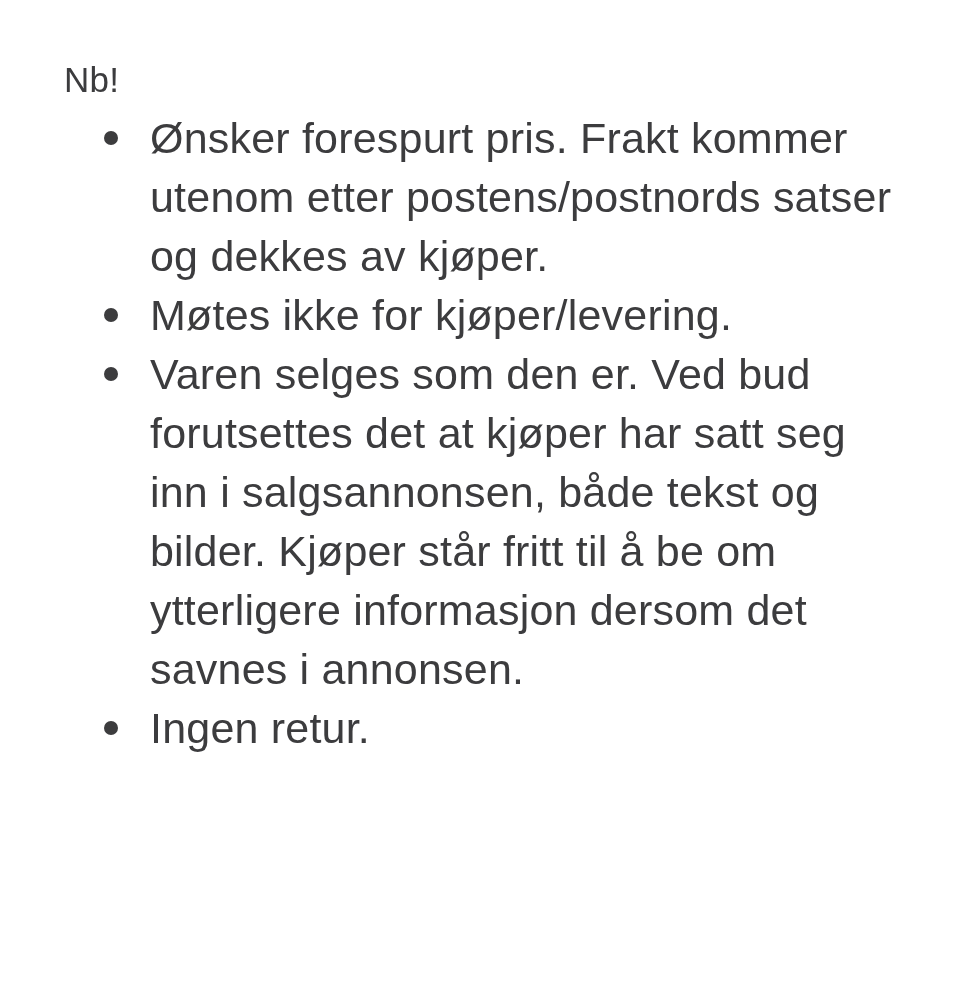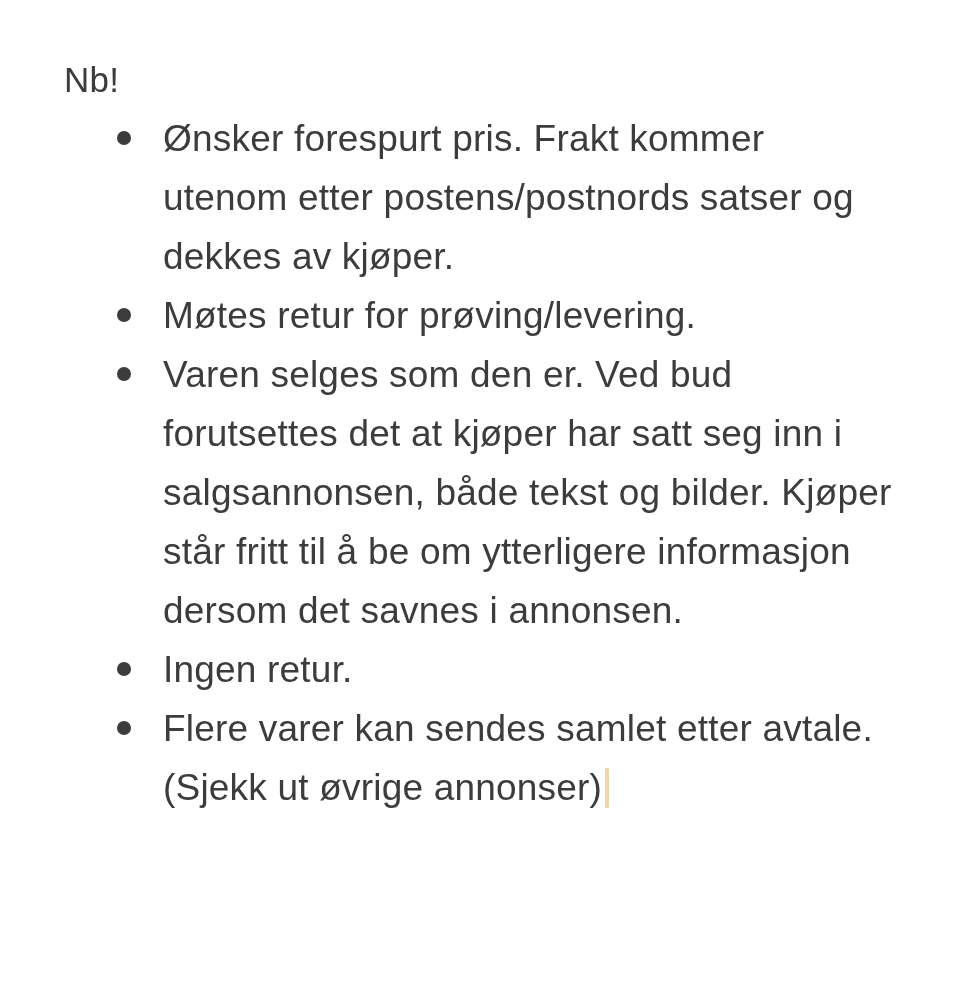--- a/index.html
+++ b/index.html
@@ -34,26 +34,25 @@
     letter-spacing: 0.2px;
   }
   ul.bullets {
     margin: 0;
     padding: 0 0 0 86px;
     list-style: none;
     max-width: 835px;
   }
   ul.bullets li {
     position: relative;
-    font-size: 37px;
+    font-size: 43px;
     line-height: 59px;
     font-weight: 400;
     letter-spacing: 0.2px;
     max-width: 745px;
-    margin-left: 13px;
   }
   ul.bullets li::before {
     content: "";
     position: absolute;
     left: -46px;
     top: 22px;
     width: 14px;
     height: 14px;
     border-radius: 50%;
     background: var(--text);
@@ -68,18 +67,17 @@
     border-radius: 1px;
   }
 </style>
 </head>
 <body>
 
 <div class="editor">
   <div class="heading">Nb!</div>
   <ul class="bullets" id="bullet-list">
       <li>Ønsker forespurt pris. Frakt kommer utenom etter postens/postnords satser og dekkes av kjøper.</li>
-      <li>Møtes retur for prøving/levering.</li>
+      <li>Møtes ikke for kjøper/levering.</li>
       <li>Varen selges som den er. Ved bud forutsettes det at kjøper har satt seg inn i salgsannonsen, både tekst og bilder. Kjøper står fritt til å be om ytterligere informasjon dersom det savnes i annonsen.</li>
       <li>Ingen retur.</li>
-      <li>Flere varer kan sendes samlet etter avtale. (Sjekk ut øvrige annonser)<span class="caret"></span></li>
     </ul>
 </div>
 
 </body></html>

